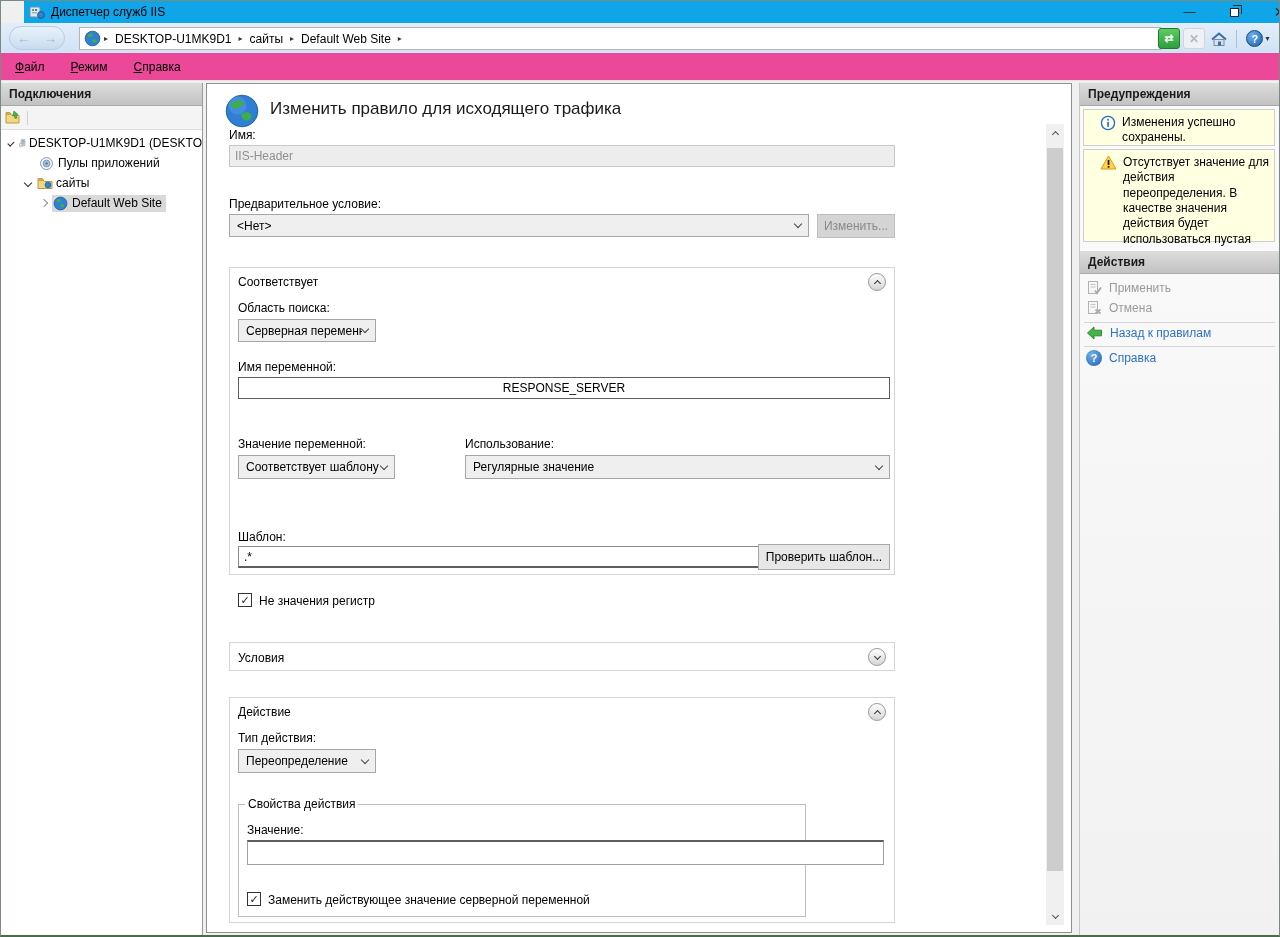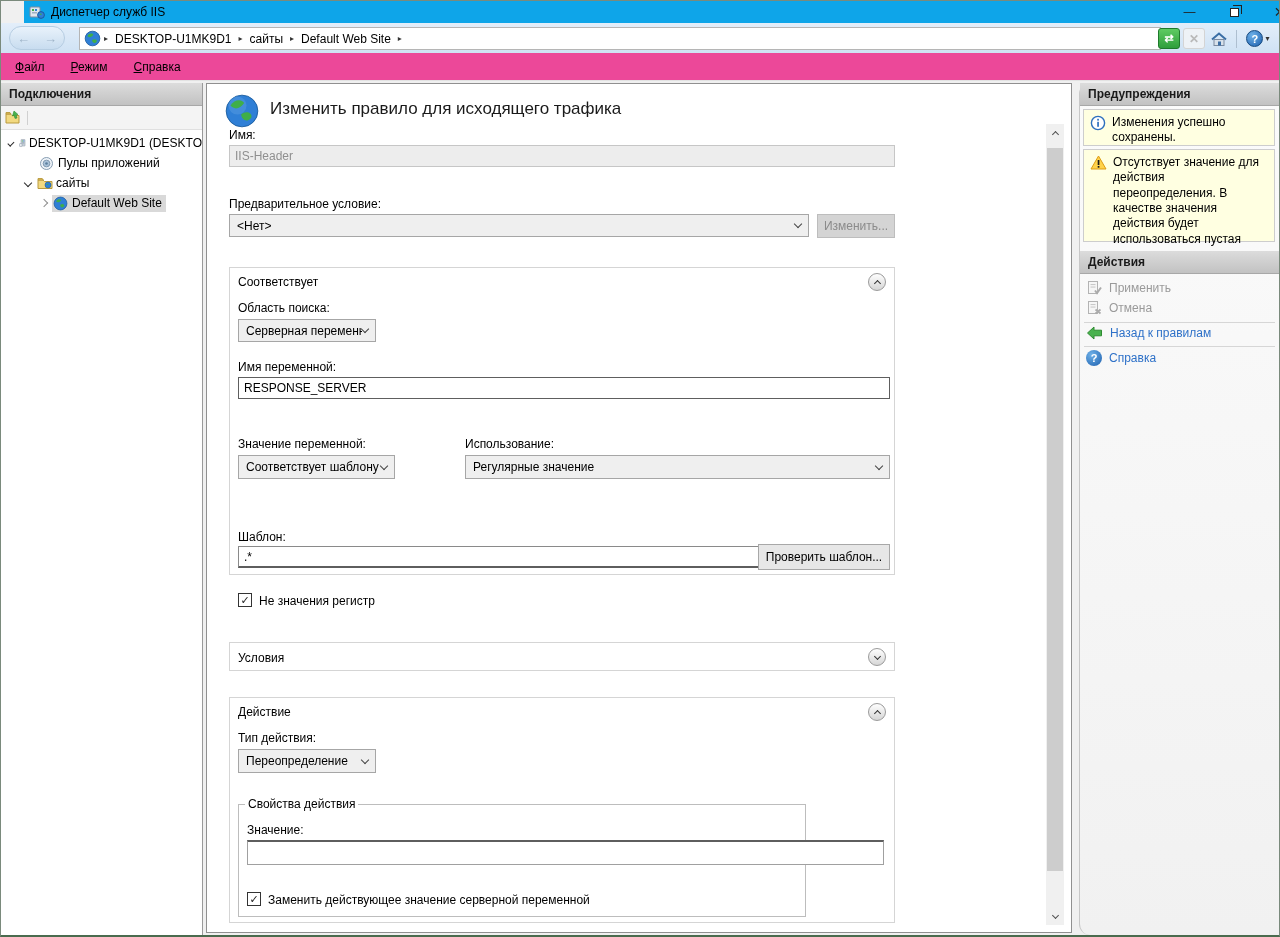--- a/index.html
+++ b/index.html
@@ -68,22 +68,22 @@
 
   
   .scrollbar { position:absolute; width:18px; background:#f0f0f0; }
   .sb-arrow { position:absolute; left:0; width:18px; height:18px; display:flex; align-items:center; justify-content:center; }
   .sb-thumb { position:absolute; left:1px; width:16px; background:#cdcdcd; }
   .sbchev { width:5px; height:5px; border-right:1.4px solid #505050; border-bottom:1.4px solid #505050; }
   .sbchev.up { transform:rotate(-135deg); margin-top:3px; }
   .sbchev.dn { transform:rotate(45deg); margin-top:-2px; }
 
   
-  .rightpanel { position:absolute; left:1078px; top:82px; right:0; bottom:0; background:linear-gradient(to bottom,#fbfbfb,#f1f1f1); border-left:1px solid #c7c7c7;border-radius:11px; }
-  .alert { position:absolute; left:3px; right:4px; background:#ffffe1; border:1px solid #cdcdcd; display:flex; padding:5px 5px 5px 6px; gap:6px; }
+  .rightpanel { position:absolute; left:1078px; top:82px; right:0; bottom:0; background:linear-gradient(to bottom,#fbfbfb,#f1f1f1); border-left:1px solid #c7c7c7; }
+  .alert { position:absolute; left:3px; right:4px; background:#ffffe1; border:1px solid #cdcdcd; display:flex; padding:5px 5px 5px 16px; gap:6px; }
   .alert-text { font-size:12px; line-height:1.28; }
   .action-item { position:absolute; left:6px; display:flex; align-items:center; gap:7px; font-size:12px; }
   .action-item.disabled { color:#9a9a9a; }
   .action-item .link { color:#2e71c8; }
   .hsep { position:absolute; left:4px; right:4px; height:1px; background:#d6d6d6; }
   .q-circle { width:16px; height:16px; border-radius:50%; background:radial-gradient(circle at 35% 30%, #6fb1e8, #1c5fae); color:#fff; font-weight:bold; font-size:11px; display:flex; align-items:center; justify-content:center; }
 </style>
 </head>
 <body>
 
@@ -239,21 +239,21 @@
           <span class="cchev up"></span>
         </div>
 
       <div class="abs lbl" style="left:8px;top:33px">Область поиска:</div>
       <div class="win-select" style="left:8px;top:51px;width:138px;height:23px">
         <span style="overflow:hidden;white-space:nowrap">Серверная переменн</span>
         <span class="sel-chev"></span>
       </div>
 
       <div class="abs lbl" style="left:8px;top:92px">Имя переменной:</div>
-      <input class="text-input abs" style="left: 8px; top: 109px; width: 652px; height: 22px; border-color: rgb(94, 94, 94);" value="RESPONSE_SERVER">
+      <input class="text-input abs" style="left: 8px; top: 109px; width: 652px; height: 22px; border-color: rgb(94, 94, 94); text-align: center;" value="RESPONSE_SERVER">
 
       <div class="abs lbl" style="left:8px;top:169px">Значение переменной:</div>
       <div class="win-select" style="left:8px;top:187px;width:157px;height:24px">
         <span>Соответствует шаблону</span>
         <span class="sel-chev"></span>
       </div>
 
       <div class="abs lbl" style="left:235px;top:169px">Использование:</div>
       <div class="win-select" style="left:235px;top:187px;width:425px;height:24px">
         <span>Регулярные значение</span>

